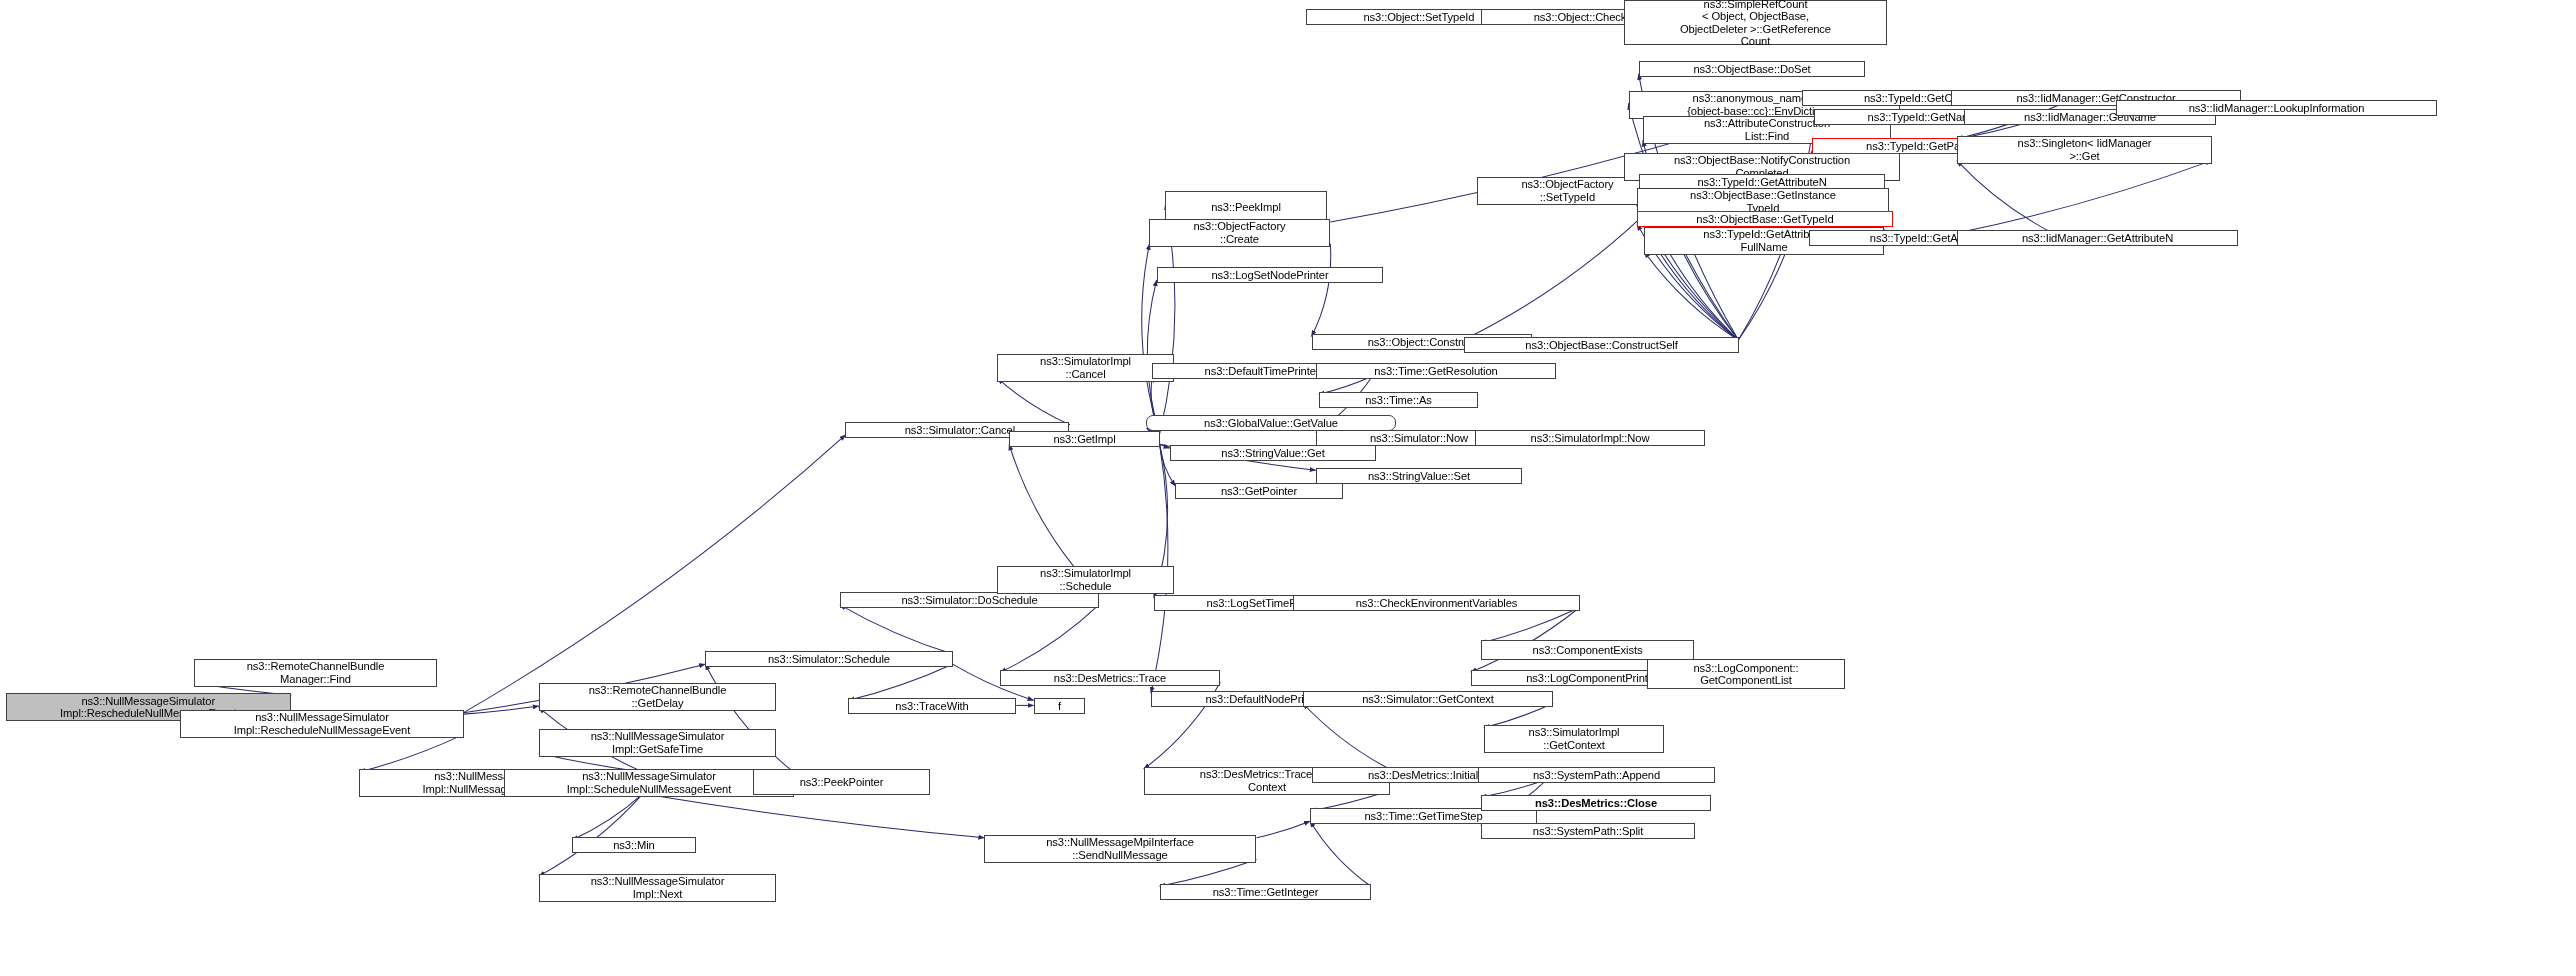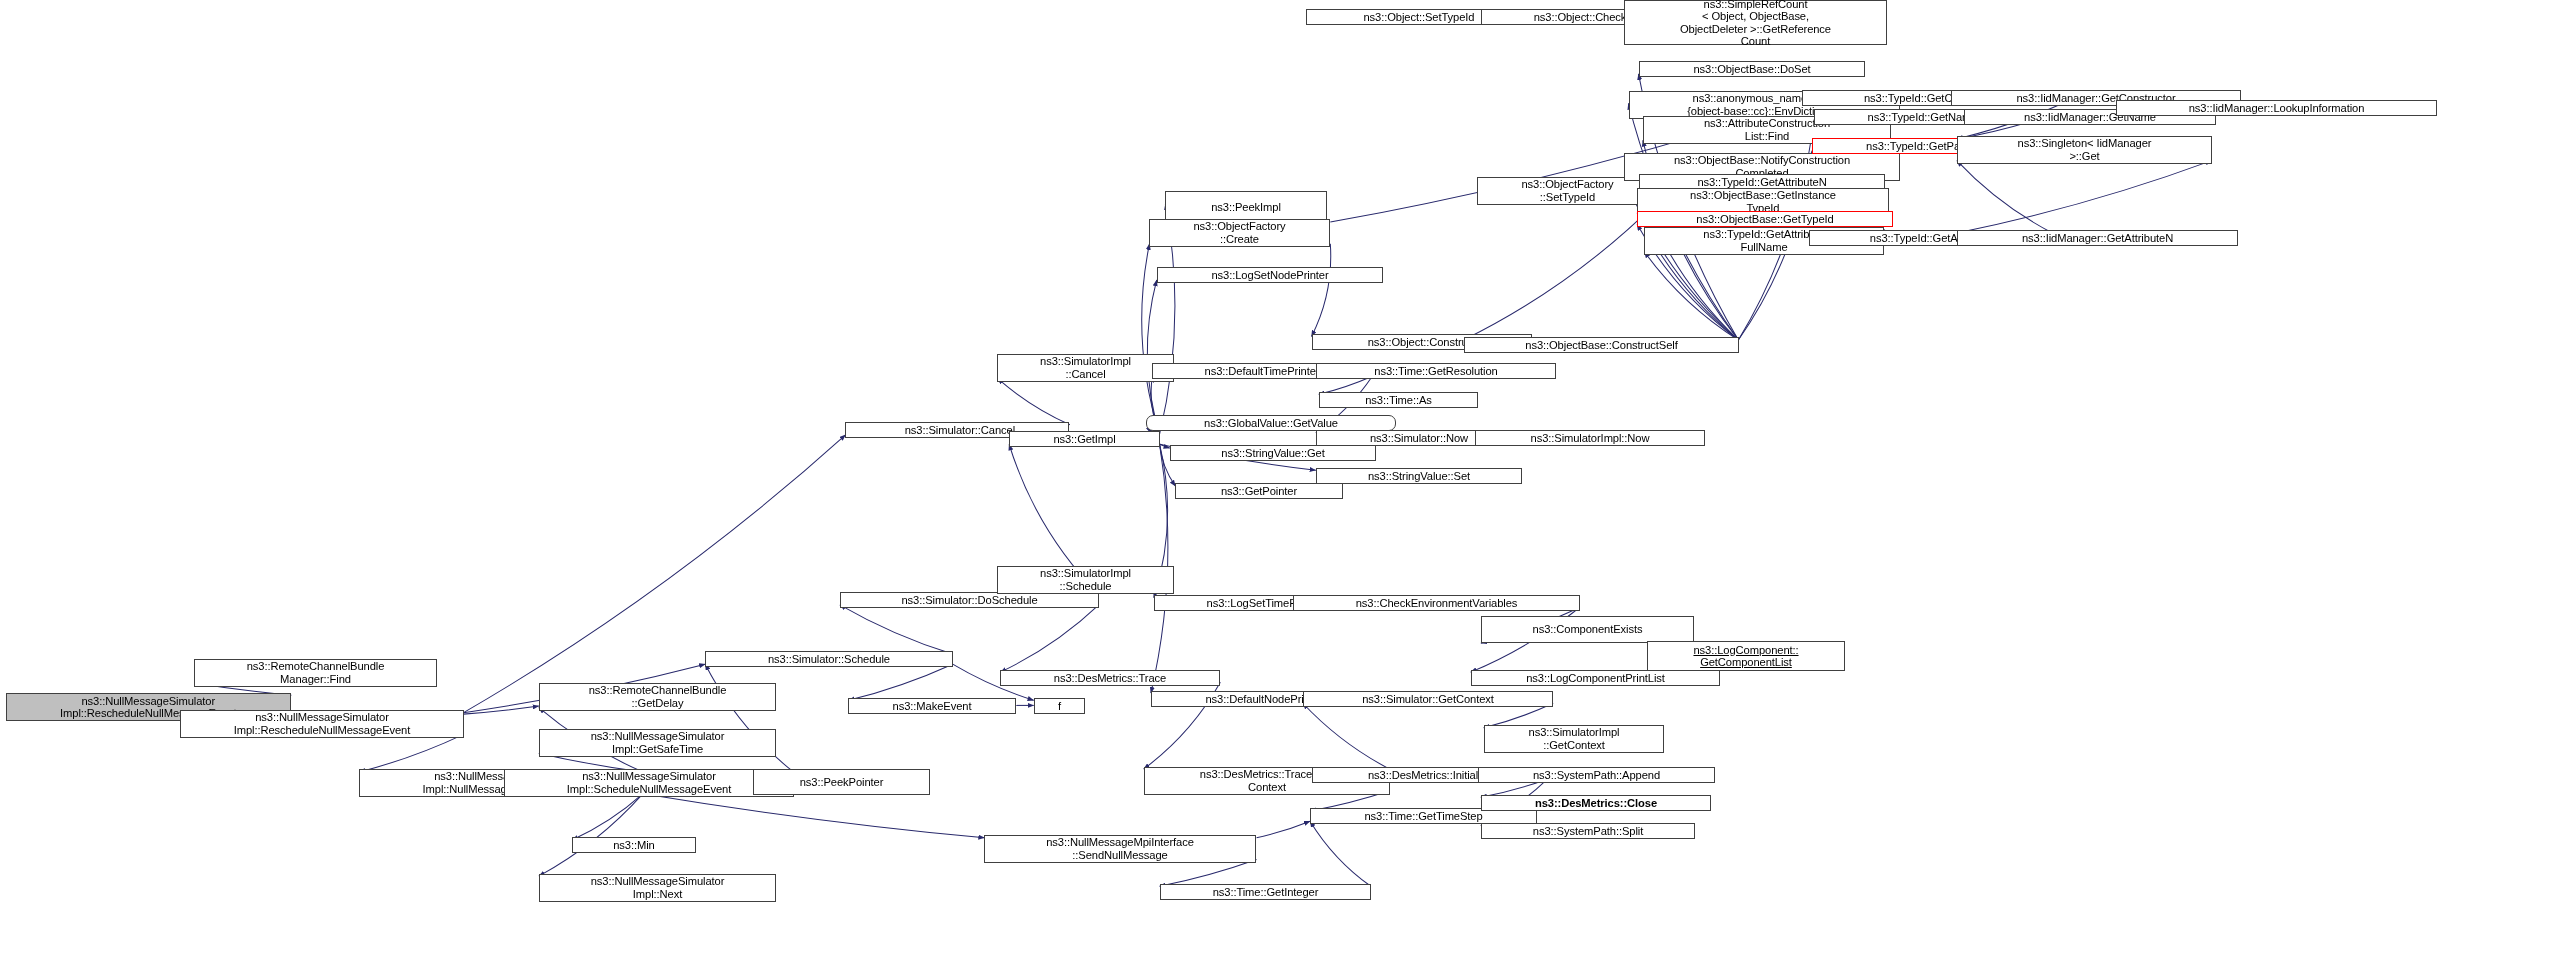--- a/index.html
+++ b/index.html
@@ -147,21 +147,21 @@
       <div class="node" style="left: 539px; top: 729px; width: 237px; height: 27.5px;">ns3::NullMessageSimulator
 Impl::GetSafeTime</div>
       <div class="node" style="left: 504px; top: 769px; width: 290px; height: 27.5px;">ns3::NullMessageSimulator
 Impl::ScheduleNullMessageEvent</div>
       <div class="node" style="left: 572px; top: 837px; width: 124px; height: 16px;">ns3::Min</div>
       <div class="node" style="left: 539px; top: 874px; width: 237px; height: 27.5px;">ns3::NullMessageSimulator
 Impl::Next</div>
       <div class="node" style="left: 705px; top: 651px; width: 248px; height: 16px;">ns3::Simulator::Schedule</div>
       <div class="node" style="left: 711px; top: 769px; width: 177px; height: 26px; margin-left: 42px;">ns3::PeekPointer</div>
       <div class="node" style="left: 840px; top: 592px; width: 259px; height: 16px;">ns3::Simulator::DoSchedule</div>
-      <div class="node" style="left: 848px; top: 698px; width: 168px; height: 16px;">ns3::MakeEvent</div>
+      <div class="node" style="left: 848px; top: 698px; width: 168px; height: 16px;">ns3::TraceWith</div>
       <div class="node" style="left: 845px; top: 422px; width: 224px; height: 16px; padding-left: 8px;">ns3::Simulator::Cancel</div>
       <div class="node" style="left: 1009px; top: 431px; width: 151px; height: 16px;">ns3::GetImpl</div>
       <div class="node" style="left: 997px; top: 354px; width: 177px; height: 27.5px;">ns3::SimulatorImpl
 ::Cancel</div>
       <div class="node" style="left: 997px; top: 566px; width: 177px; height: 27.5px;">ns3::SimulatorImpl
 ::Schedule</div>
       <div class="node" style="left: 1000px; top: 670px; width: 220px; height: 16px;">ns3::DesMetrics::Trace</div>
       <div class="node" style="left: 1034px; top: 698px; width: 51px; height: 16px;">f</div>
       <div class="node" style="left: 1165px; top: 191px; width: 162px; height: 32px;">ns3::PeekImpl</div>
       <div class="node" style="left: 1149px; top: 219px; width: 181px; height: 27.5px;">ns3::ObjectFactory
@@ -190,23 +190,23 @@
       <div class="node" style="left: 1316px; top: 363px; width: 240px; height: 16px;">ns3::Time::GetResolution</div>
       <div class="node" style="left: 1319px; top: 392px; width: 159px; height: 16px;">ns3::Time::As</div>
       <div class="node" style="left: 1316px; top: 430px; width: 206px; height: 16px;">ns3::Simulator::Now</div>
       <div class="node" style="left: 1316px; top: 468px; width: 206px; height: 16px;">ns3::StringValue::Set</div>
       <div class="node" style="left: 1293px; top: 595px; width: 287px; height: 16px;">ns3::CheckEnvironmentVariables</div>
       <div class="node" style="left: 1303px; top: 691px; width: 250px; height: 16px;">ns3::Simulator::GetContext</div>
       <div class="node" style="left: 1312px; top: 767px; width: 236px; height: 16px;">ns3::DesMetrics::Initialize</div>
       <div class="node" style="left: 1310px; top: 808px; width: 227px; height: 16px;">ns3::Time::GetTimeStep</div>
       <div class="node" style="left: 1464px; top: 337px; width: 275px; height: 16px;">ns3::ObjectBase::ConstructSelf</div>
       <div class="node" style="left: 1475px; top: 430px; width: 230px; height: 16px;">ns3::SimulatorImpl::Now</div>
-      <div class="node" style="left: 1481px; top: 616px; width: 213px; height: 27px;">ns3::ComponentExists</div>
+      <div class="node" style="left: 1481px; top: 640px; width: 213px; height: 20px;">ns3::ComponentExists</div>
       <div class="node" style="left: 1471px; top: 670px; width: 249px; height: 16px;">ns3::LogComponentPrintList</div>
-      <div class="node" style="left: 1647px; top: 641px; width: 198px; height: 30px; text-decoration: underline;">ns3::LogComponent::
+      <div class="node" style="left: 1647px; top: 659px; width: 198px; height: 30px;">ns3::LogComponent::
 GetComponentList</div>
       <div class="node" style="left: 1484px; top: 725px; width: 180px; height: 27.5px;">ns3::SimulatorImpl
 ::GetContext</div>
       <div class="node" style="left: 1478px; top: 767px; width: 237px; height: 16px;">ns3::SystemPath::Append</div>
       <div class="node" style="left: 1481px; top: 795px; width: 230px; height: 16px; font-weight: bold;">ns3::DesMetrics::Close</div>
       <div class="node" style="left: 1481px; top: 823px; width: 214px; height: 16px;">ns3::SystemPath::Split</div>
       <div class="node" style="left: 1639px; top: 61px; width: 226px; height: 16px;">ns3::ObjectBase::DoSet</div>
       <div class="node" style="left: 1629px; top: 79px; width: 271px; height: 27.5px; margin-top: 12px;">ns3::anonymous_namespace
 {object-base::cc}::EnvDictionary</div>
       <div class="node" style="left: 1643px; top: 116px; width: 248px; height: 27.5px;">ns3::AttributeConstruction

